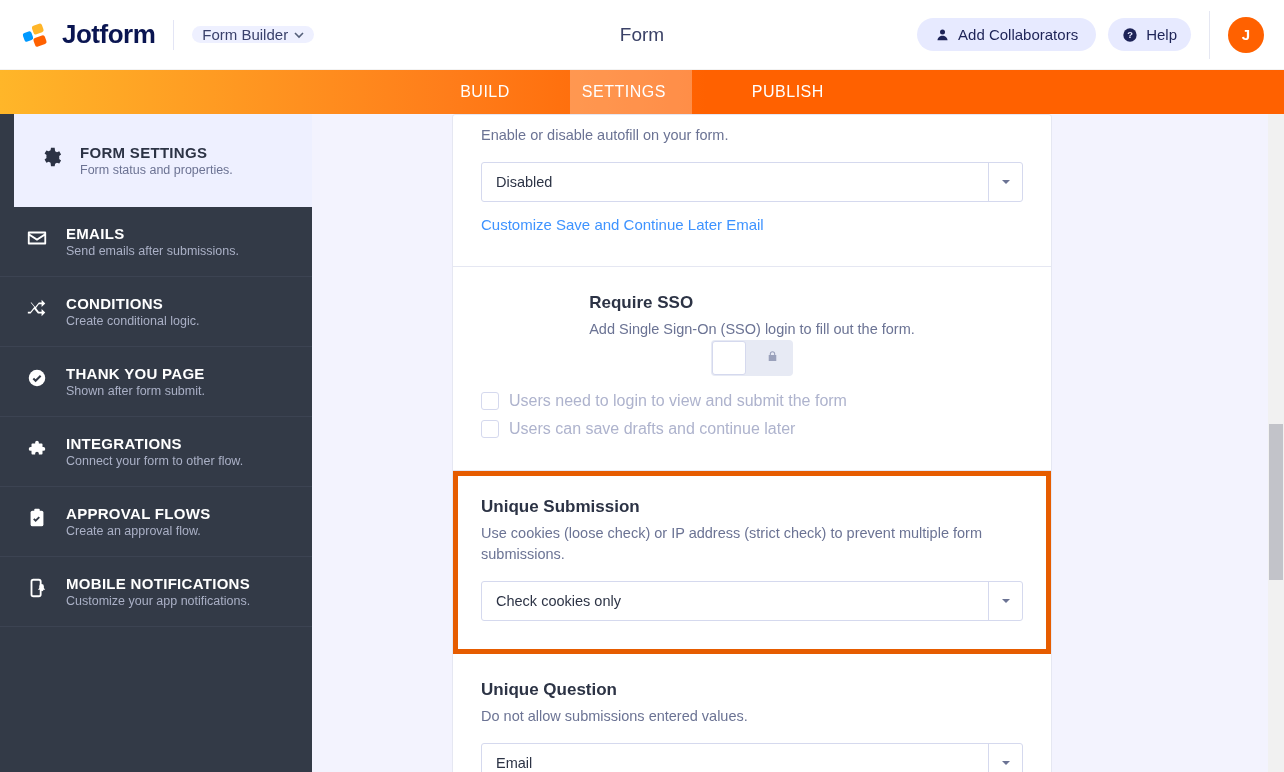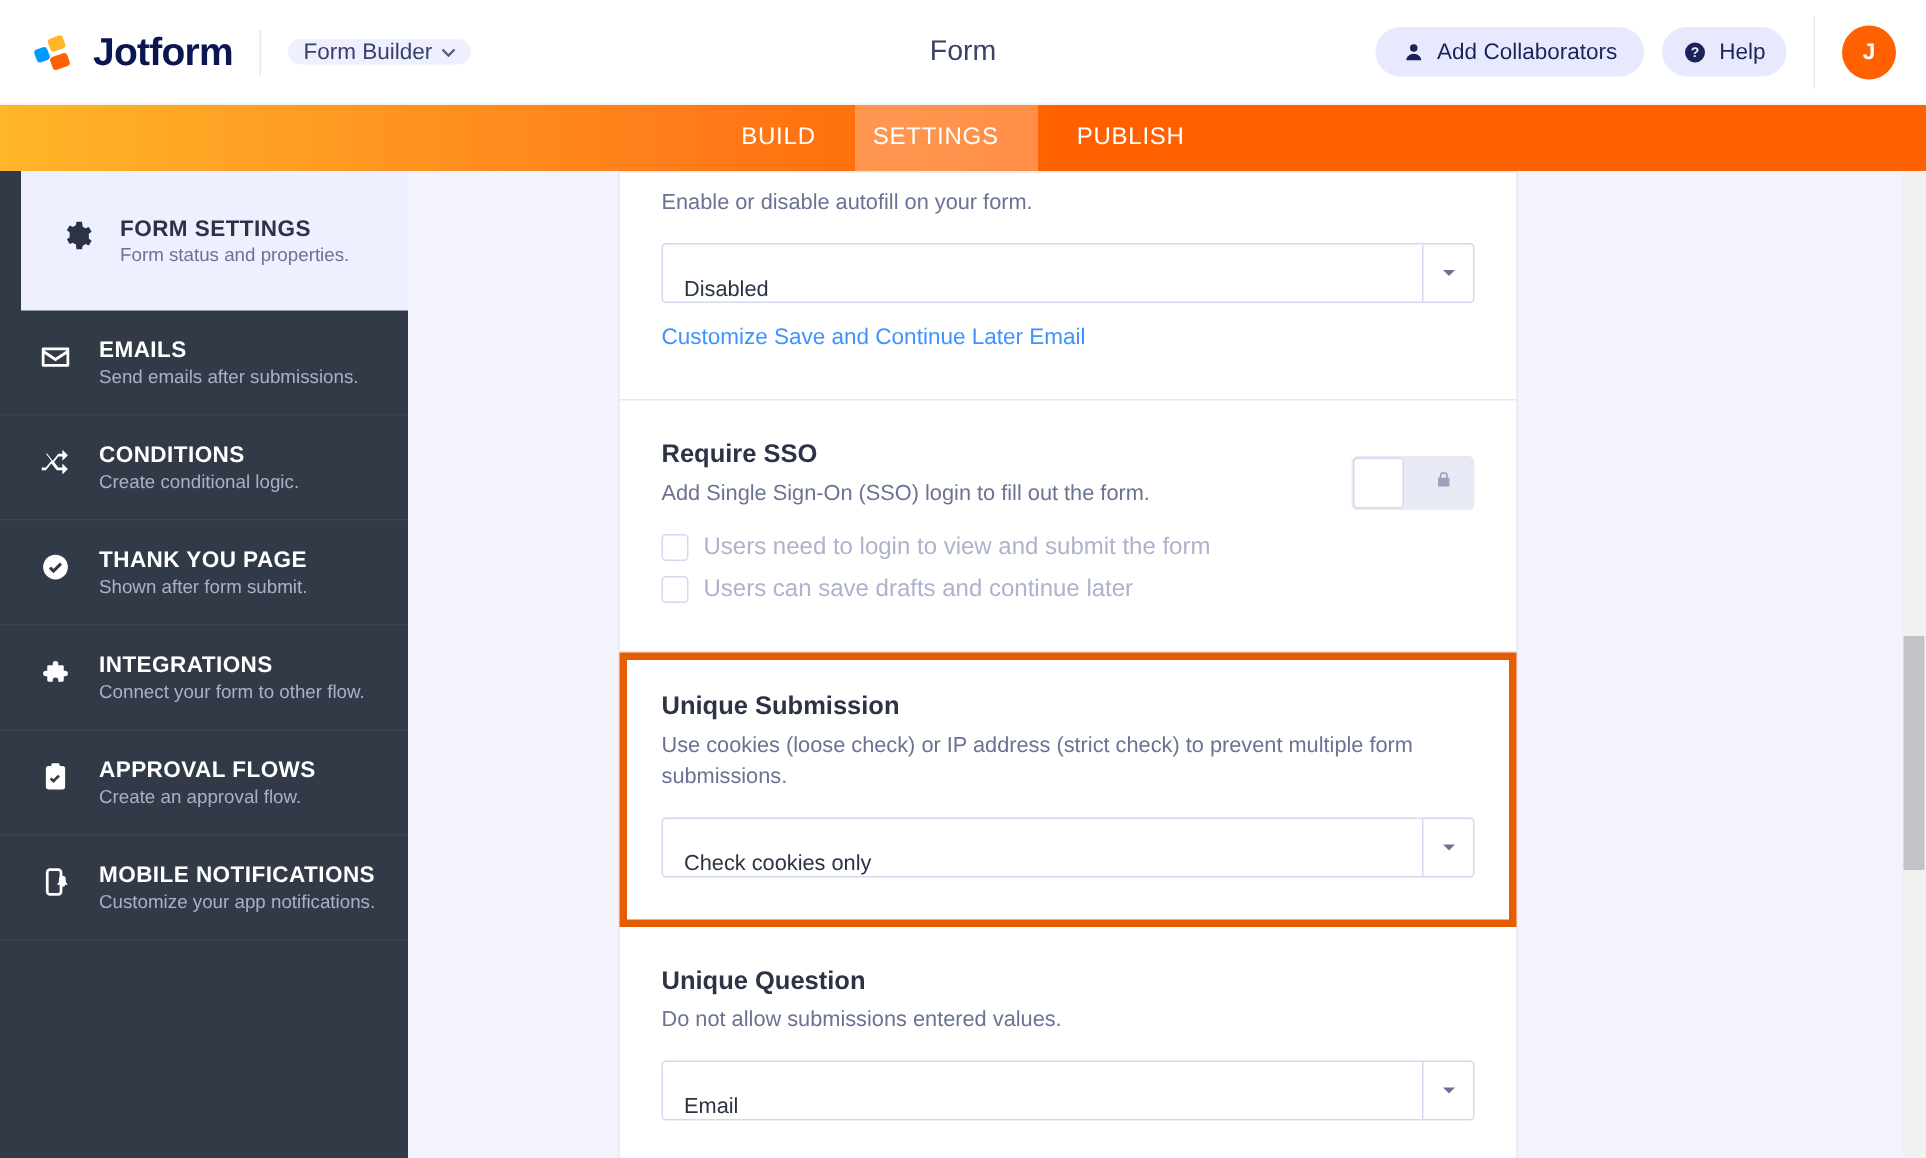--- a/index.html
+++ b/index.html
@@ -24,49 +24,49 @@
   .divider{width:1px;height:30px;background:#e3e5f5;margin:0 18px;}
   .fb-btn{display:flex;align-items:center;gap:6px;background:#eef0ff;border-radius:14px;padding:0 10px;font-size:15px;color:#39406b;cursor:pointer;}
   .fb-btn svg{width:10px;height:10px;}
   .title-center{position:absolute;left:50%;transform:translateX(-50%);font-size:19px;color:#3b4267;}
   .header-right{margin-left:auto;display:flex;align-items:center;gap:12px;}
   .pill-btn{display:flex;align-items:center;gap:8px;background:#e7eaff;border-radius:20px;padding:8px 18px;font-size:15px;color:#1d2357;cursor:pointer;}
   .pill-btn.help{padding:8px 14px;}
   .vline{width:1px;height:48px;background:#e5e7f2;margin:0 6px;}
   .avatar{width:36px;height:36px;border-radius:50%;background:#ff6100;color:#fff;display:flex;align-items:center;justify-content:center;font-weight:700;cursor:pointer;font-size:15px;}
   
-  .tabs{height:44px;background:linear-gradient(90deg,var(--orange-grad-start) 0%,#ff7d1a 35%,var(--orange) 55%,var(--orange) 100%);display:flex;justify-content:center;align-items:stretch;}
+  .tabs{height:44px;background:linear-gradient(90deg,var(--orange-grad-start) 0%,#ff7d1a 35%,var(--orange) 55%,var(--orange) 100%);display:flex;justify-content:center;align-items:stretch;gap:34px;}
   .tab{padding:0 26px;display:flex;align-items:center;color:#fff;font-size:16px;letter-spacing:0.5px;cursor:pointer;}
   .tab.active{background:rgba(255,255,255,0.28);padding-left:12px;}
   
   .workspace{display:flex;height:calc(772px - 70px - 44px);position:relative;background:var(--bg);}
-  .sidebar{width:272px;background:var(--sidebar-dark);color:#ccd2e3;flex-shrink:0;}
+  .sidebar{width:312px;background:var(--sidebar-dark);color:#ccd2e3;flex-shrink:0;}
   .side-top-stub{height:26px;background:var(--sidebar-dark);}
   .side-item{display:flex;gap:16px;align-items:flex-start;padding:18px 20px 18px 24px;border-bottom:1px solid #3c4352;cursor:pointer;}
   .side-item.active{background:#eef0ff;color:var(--text-dark);border-bottom:none;margin:0 0 0 14px}
   .side-item.active{position:relative;top:-26px;margin-bottom:-26px; padding-top:30px; padding-bottom:30px;}
   .side-icon{width:26px;display:flex;align-items:center;justify-content:center;margin-top:2px;}
   .side-icon svg{width:22px;height:22px;}
   .side-title{font-weight:700;font-size:15px;letter-spacing:0.3px;}
   .side-item:not(.active) .side-title{color:#fff;}
   .side-desc{font-size:12.5px;margin-top:2px;color:#aab0c6;}
   .side-item.active .side-desc{color:#6c7393;}
   
   .content{flex:1;overflow:hidden;position:relative;}
   .panel{background:#fff;border:1px solid var(--line);border-radius:3px;margin:0 auto;width:600px;position:absolute;left:140px;top:0;}
   .section{border-bottom:1px solid var(--line);padding:26px 28px 32px;}
   .section:last-child{border-bottom:none;}
   .sec-title{font-weight:700;color:var(--text-dark);font-size:17px;}
   .sec-desc{color:#6b7394;font-size:14.5px;margin-top:6px;line-height:1.45;}
-  .select{margin-top:16px;height:40px;border:1px solid #d5d9ee;border-radius:3px;display:flex;align-items:flex-end;position:relative;cursor:pointer;}
+  .select{margin-top:16px;height:40px;border:1px solid #d5d9ee;border-radius:3px;display:flex;align-items:center;position:relative;cursor:pointer;}
   .select-val{padding:0 14px;color:var(--text-dark);font-size:14.5px;}
   .select-caret{width:34px;height:100%;border-left:1px solid #d5d9ee;display:flex;align-items:center;justify-content:center;position:absolute;right:0;}
   .select-caret svg{width:10px;height:10px;}
   .link{color:var(--link);font-size:15px;margin-top:14px;display:inline-block;cursor:pointer;}
-  .sso-row{display:flex;justify-content:space-between;align-items:flex-end;}
+  .sso-row{display:flex;justify-content:space-between;align-items:center;flex-direction:column;}
   .toggle{width:82px;height:36px;border-radius:4px;background:#e7eaf4;position:relative;}
   .toggle-knob{width:34px;height:34px;border-radius:3px;background:#fff;border:1px solid #d5d9ee;position:absolute;left:1px;top:1px;}
   .toggle-lock{position:absolute;right:14px;top:50%;transform:translateY(-50%);}
   .chk-row{display:flex;align-items:center;gap:10px;margin-top:16px;}
   .chk-row.dim{color:#aeb3cd;}
   .chk{width:18px;height:18px;border:1px solid #d5d9ee;border-radius:3px;background:#fff;}
   .highlight{outline:5px solid #e65c00;outline-offset:-5px}
   .section.first{padding-top:10px;}
   .first .sec-desc{margin-top:0;}
   

